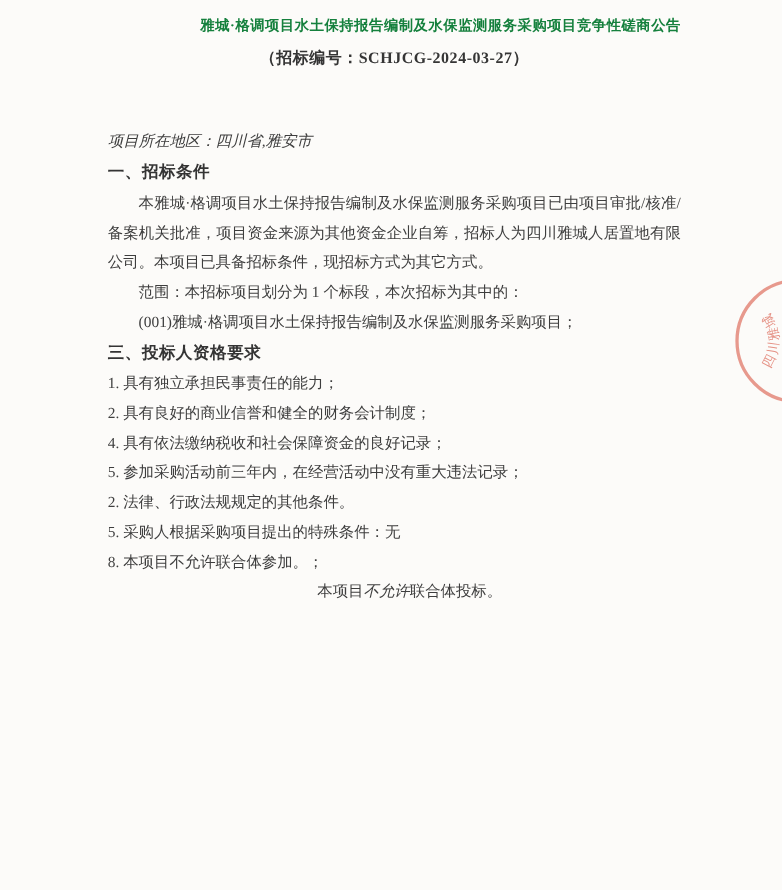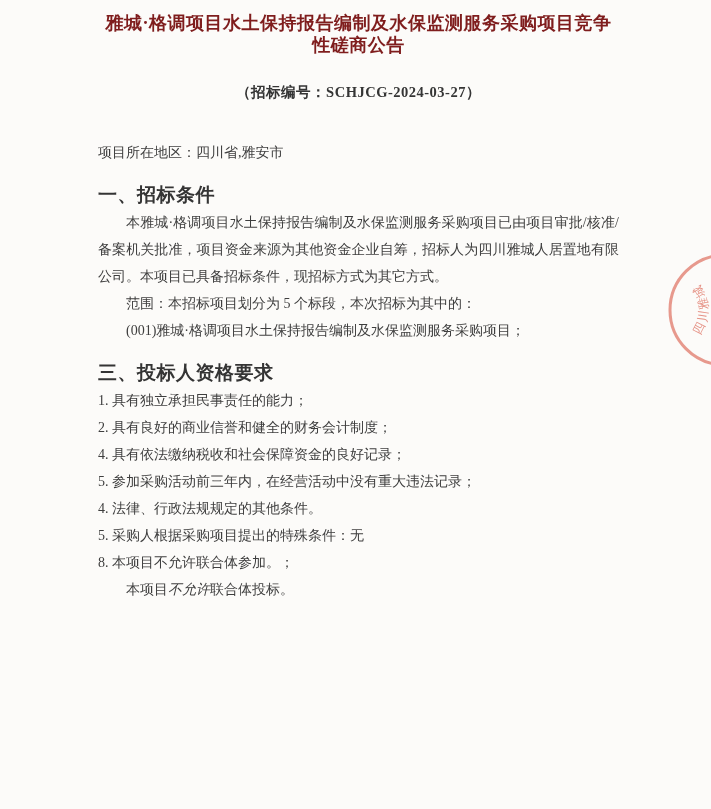--- a/index.html
+++ b/index.html
@@ -6,67 +6,67 @@
   body{
     width:711px;height:809px;overflow:hidden;
     background:#fcfbf9;
     color:#3e3e3e;
     font-family:"Liberation Serif","DejaVu Serif",serif;
     font-size:14px;line-height:27px;
     position:relative;
   }
   .doc{padding:12px 92px 0 98px;}
   .title1{
-    font-size:18px;font-weight:bold;text-align:center;
-    color:#7f1d1d;line-height:22px;letter-spacing:.5px;
+    font-size:13px;font-weight:bold;text-align:right;
+    color:#15803d;line-height:22px;letter-spacing:.5px;
   }
   .title2{
     font-size:14.5px;font-weight:bold;text-align:center;
-    color:#353535;line-height:21px;margin-top:26px;letter-spacing:.5px;
+    color:#353535;line-height:21px;margin-top:9px;letter-spacing:.5px;
   }
-  .location{margin-top:36px;}
+  .location{margin-top:52px;font-style:italic;}
   .sec-heading{
-    font-size:19px;font-weight:bold;color:#343434;
-    line-height:27px;margin:15px 0 1px;letter-spacing:.5px;
+    font-size:15px;font-weight:bold;color:#343434;
+    line-height:27px;margin:1px 0 1px;letter-spacing:.5px;
   }
   .para{
     text-align:justify;text-justify:inter-ideograph;
     text-indent:2em;margin:0;
   }
   .list-item{line-height:27px;}
-  .closing{ text-indent:2em; }
+  .closing{ text-indent:2em;text-align:center; }
   .closing .emph{font-style:italic;}
   .seal{
     position:absolute;top:252px;right:0;
     width:48px;height:118px;pointer-events:none;opacity:.85;
   }
 </style>
 </head>
 <body>
 
 <div class="doc">
 
   <div class="title1">雅城·格调项目水土保持报告编制及水保监测服务采购项目竞争性磋商公告</div>
   <div class="title2">（招标编号：SCHJCG-2024-03-27）</div>
 
   <div class="location">项目所在地区：四川省,雅安市</div>
 
   <div class="sec-heading">一、招标条件</div>
   <p class="para">本雅城·格调项目水土保持报告编制及水保监测服务采购项目已由项目审批/核准/备案机关批准，项目资金来源为其他资金企业自筹，招标人为四川雅城人居置地有限公司。本项目已具备招标条件，现招标方式为其它方式。</p>
 
-  <p class="para">范围：本招标项目划分为 5 个标段，本次招标为其中的：</p>
+  <p class="para">范围：本招标项目划分为 1 个标段，本次招标为其中的：</p>
   <p class="para">(001)雅城·格调项目水土保持报告编制及水保监测服务采购项目；</p>
 
   <div class="sec-heading">三、投标人资格要求</div>
 
   <div class="list-item">1. 具有独立承担民事责任的能力；</div>
   <div class="list-item">2. 具有良好的商业信誉和健全的财务会计制度；</div>
   <div class="list-item">4. 具有依法缴纳税收和社会保障资金的良好记录；</div>
   <div class="list-item">5. 参加采购活动前三年内，在经营活动中没有重大违法记录；</div>
-  <div class="list-item">4. 法律、行政法规规定的其他条件。</div>
+  <div class="list-item">2. 法律、行政法规规定的其他条件。</div>
   <div class="list-item">5. 采购人根据采购项目提出的特殊条件：无</div>
   <div class="list-item">8. 本项目不允许联合体参加。；</div>
 
   <div class="closing"><span>本项目</span><span class="emph">不允许</span><span>联合体投标。</span></div>
 
 </div>
 
 <svg class="seal" width="48" height="118" viewBox="0 0 48 118" xmlns="http://www.w3.org/2000/svg">
   <circle cx="62" cy="58" r="55" fill="none" stroke="#dd6b5b" stroke-width="3" opacity="0.8"></circle>
   <path id="sealArc" d="M 32.3 87.7 A 42 42 0 0 0 32.3 28.3" fill="none" stroke="none"></path>

